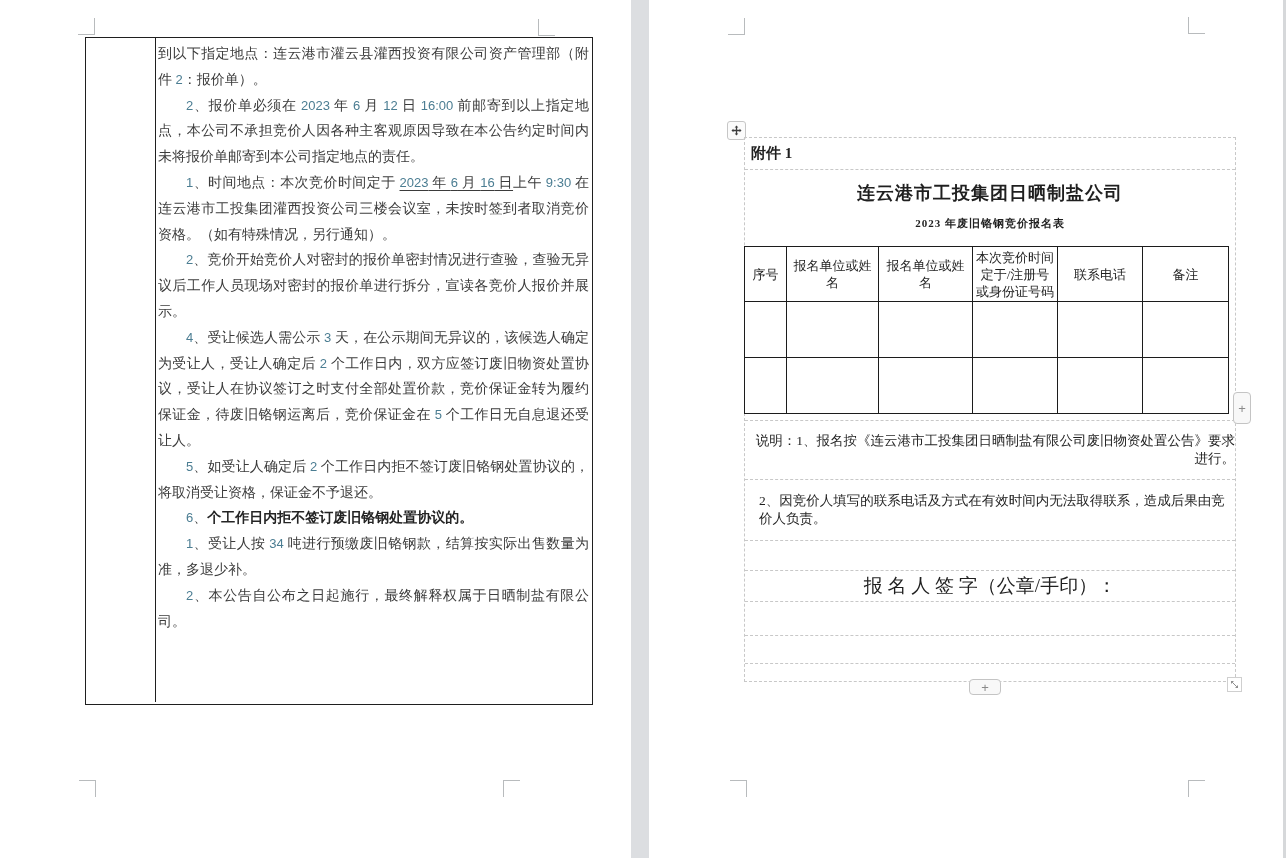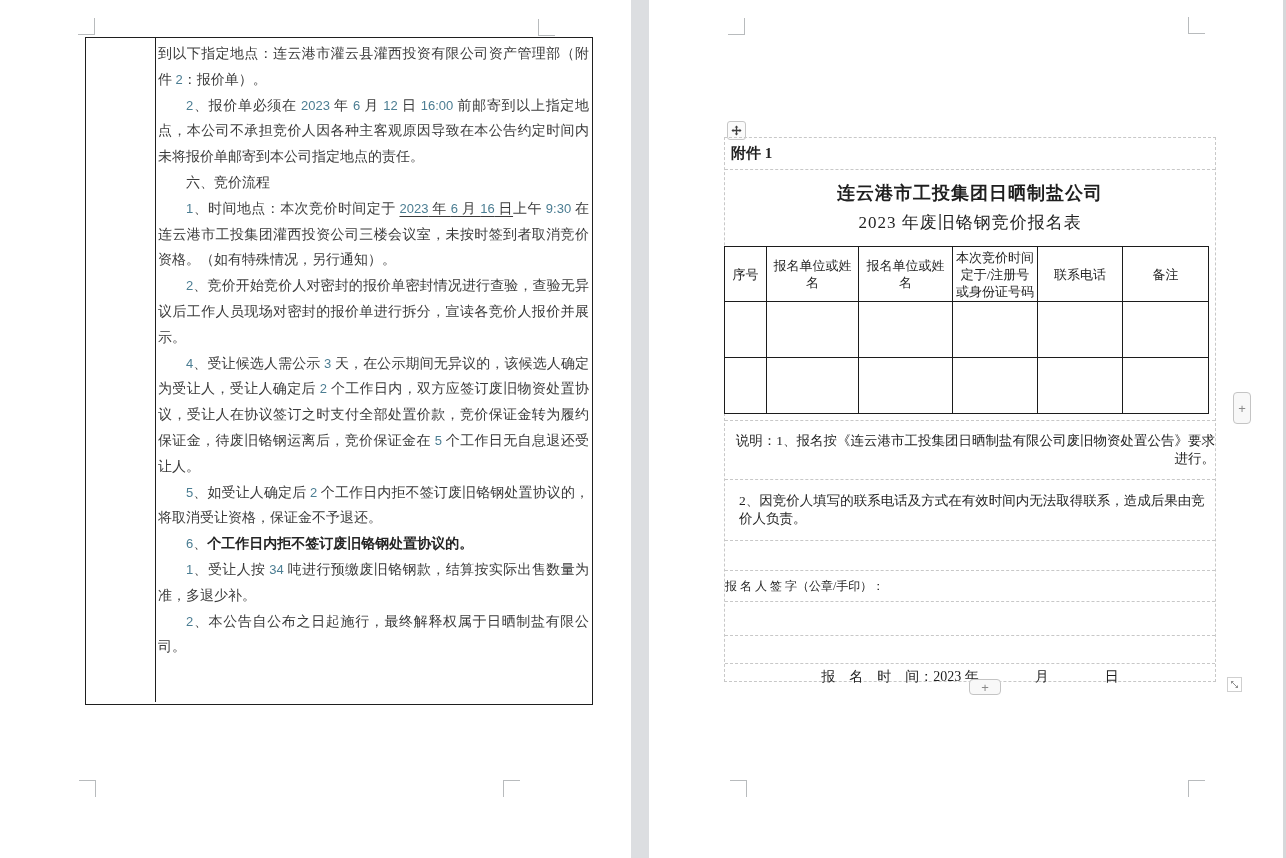--- a/index.html
+++ b/index.html
@@ -21,33 +21,33 @@
   #left-text p.ind{text-indent:2em;}
   .b{font-weight:bold;color:#242424;}
   .u{text-decoration:underline;text-underline-offset:3px;}
   .num{color:#4b7d92;font-family:"Liberation Sans","DejaVu Sans",sans-serif;font-size:13px;}
   
   #page-gap{position:absolute;left:631px;top:0;width:18px;height:858px;background:#dcdee1;}
   #edge-strip{position:absolute;left:1283px;top:0;width:3px;height:858px;background:#d6d8da;}
   
   #move-handle{position:absolute;left:727px;top:121px;width:17px;height:17px;background:#fbfbfb;
                border:1px solid #c6c6c6;border-radius:3px;display:flex;align-items:center;justify-content:center;}
-  #outer-table{position:absolute;left:724px;top:137px;width:492px;height:545px;
+  #outer-table{position:absolute;left:744px;top:137px;width:492px;height:545px;
                border:1px dashed #c8c8c8;box-sizing:border-box;color:#1f1f1f;}
   .orow{position:relative;box-sizing:border-box;border-bottom:1px dashed #c8c8c8;}
   .orow.last{border-bottom:none;}
   .r1{height:32px;font-weight:bold;font-size:15px;line-height:31px;padding-left:6px;}
   .r2{height:68px;text-align:center;border-bottom:none;}
   .r2 .t1{font-size:18px;font-weight:bold;line-height:30px;margin-top:8px;letter-spacing:1px;}
-  .r2 .t2{font-size:17px;font-weight:normal;line-height:30px;letter-spacing:1px;}
+  .r2 .t2{font-size:11px;font-weight:bold;line-height:30px;letter-spacing:1px;}
   .r3{height:175px;}
   .r4{height:59px;display:flex;align-items:center;font-size:13.5px;padding-left:3px;text-align:right;}
   .r5{height:61px;display:flex;align-items:center;font-size:13.5px;padding-left:14px;}
   .r6{height:30px;}
-  .r7{height:31px;text-align:left;font-size:12px;line-height:30px;}
+  .r7{height:31px;text-align:center;font-size:19px;line-height:30px;}
   .r8{height:34px;}
   .r9{height:28px;}
   .r10{height:26px;text-align:center;font-size:14px;line-height:25px;}
   
   #reg-table{border-collapse:collapse;table-layout:fixed;width:485px;margin-left:-1px;background:#fff;}
   #reg-table th,#reg-table td{border:1px solid #1c1c1c;font-weight:normal;font-size:13px;
                               text-align:center;vertical-align:middle;padding:1px 2px;color:#1f1f1f;
                               word-break:break-all;line-height:17px;}
   #reg-table thead tr{height:55px;}
   #reg-table tbody tr{height:56px;}
@@ -70,21 +70,20 @@
     <div class="crop tr" style="left:538px;top:19px;"></div>
     <div class="crop bl" style="left:79px;top:780px;"></div>
     <div class="crop br" style="left:503px;top:780px;"></div>
 
     <div id="left-table">
       <div class="divider"></div>
     </div>
     <div id="left-text">
         <p class=""><span>到以下指定地点：连云港市灌云县灌西投资有限公司资产管理部（附件 <span class="num">2</span>：报价单）。</span></p>
         <p class="ind"><span><span class="num">2</span>、报价单必须在 <span class="num">2023</span> 年 <span class="num">6</span> 月 <span class="num">12</span> 日 <span class="num">16:00</span> 前邮寄到以上指定地点，本公司不承担竞价人因各种主客观原因导致在本公告约定时间内未将报价单邮寄到本公司指定地点的责任。</span></p>
-        <p class="ind"><span>六、竞价流程</span></p>
         <p class="ind"><span><span class="num">1</span>、时间地点：本次竞价时间定于 </span><span class="u"><span class="num">2023</span> 年 <span class="num">6</span> 月 <span class="num">16</span> 日</span><span>上午 <span class="num">9:30</span> 在连云港市工投集团灌西投资公司三楼会议室，未按时签到者取消竞价资格。（如有特殊情况，另行通知）。</span></p>
         <p class="ind"><span><span class="num">2</span>、竞价开始竞价人对密封的报价单密封情况进行查验，查验无异议后工作人员现场对密封的报价单进行拆分，宣读各竞价人报价并展示。</span></p>
         <p class="ind"><span><span class="num">4</span>、受让候选人需公示 <span class="num">3</span> 天，在公示期间无异议的，该候选人确定为受让人，受让人确定后 <span class="num">2</span> 个工作日内，双方应签订废旧物资处置协议，受让人在协议签订之时支付全部处置价款，竞价保证金转为履约保证金，待废旧铬钢运离后，竞价保证金在 <span class="num">5</span> 个工作日无自息退还受让人。</span></p>
         <p class="ind"><span><span class="num">5</span>、如受让人确定后 <span class="num">2</span> 个工作日内拒不签订废旧铬钢处置协议的，将取消受让资格，保证金不予退还。</span></p>
         <p class="ind"><span><span class="num">6</span>、</span><span class="b">个工作日内拒不签订废旧铬钢处置协议的。</span></p>
         <p class="ind"><span><span class="num">1</span>、受让人按 <span class="num">34</span> 吨进行预缴废旧铬钢款，结算按实际出售数量为准，多退少补。</span></p>
         <p class="ind"><span><span class="num">2</span>、本公告自公布之日起施行，最终解释权属于日晒制盐有限公司。</span></p>
       </div>
   </div>
 
@@ -153,21 +152,20 @@
     <div class="orow r4">
       <span>说明：1、报名按《连云港市工投集团日晒制盐有限公司废旧物资处置公告》要求进行。</span>
     </div>
     <div class="orow r5">
       <span>2、因竞价人填写的联系电话及方式在有效时间内无法取得联系，造成后果由竞价人负责。</span>
     </div>
     <div class="orow r6"></div>
     <div class="orow r7">报 名 人 签 字（公章/手印）：</div>
     <div class="orow r8"></div>
     <div class="orow r9"></div>
-    <div class="orow r10 last">报　名　时　间：2023 年　　　　月　　　　日</div>
   </div>
 
   <div id="add-col-btn" class="addbtn">+</div>
   <div id="add-row-btn" class="addbtn">+</div>
   <div id="resize-handle">
     <svg width="9" height="9" viewBox="0 0 9 9">
       <line x1="2.2" y1="2.2" x2="6.8" y2="6.8" stroke="#8f8f8f" stroke-width="1"></line>
       <path d="M1 1 L4 1 L1 4 Z" fill="#8f8f8f"></path>
       <path d="M8 8 L5 8 L8 5 Z" fill="#8f8f8f"></path>
     </svg>

